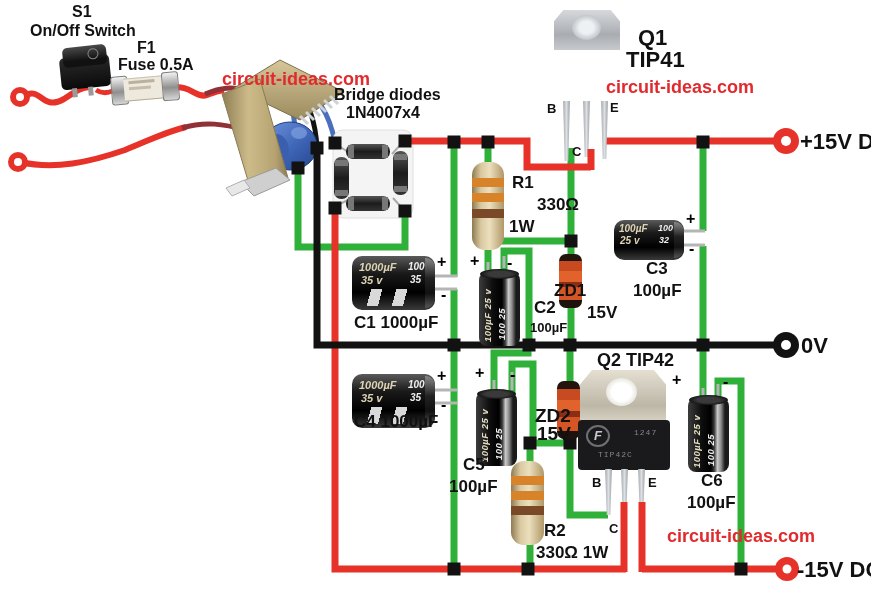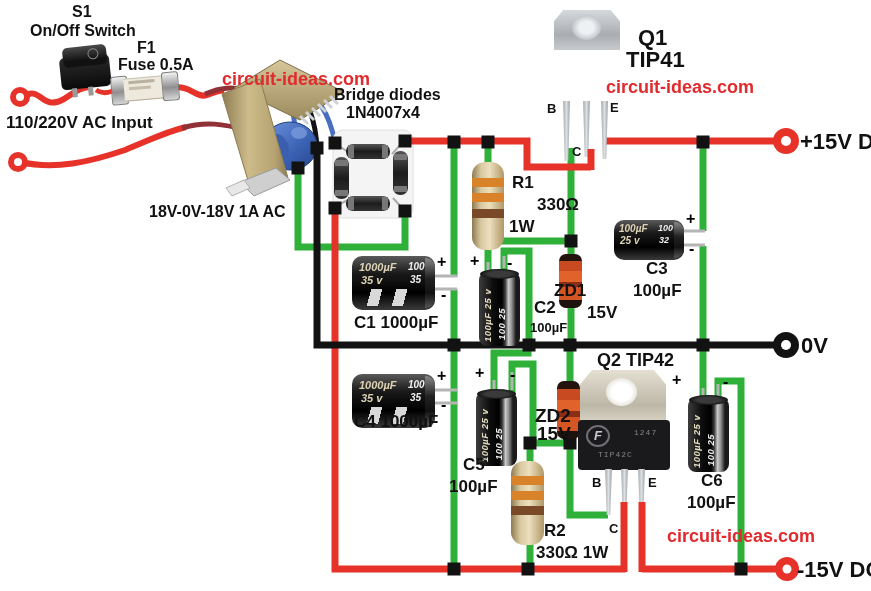--- a/index.html
+++ b/index.html
@@ -327,25 +327,23 @@
       <path d="M591,170 L591,149"></path>
       <path d="M624,572 L624,502"></path>
       <path d="M642,502 L642,572"></path>
     </g>
   </svg>
 
   <div class="lbl" style="left:72px;top:4px">S1</div>
   <div class="lbl" style="left:30px;top:23px">On/Off Switch</div>
   <div class="lbl" style="left:137px;top:40px">F1</div>
   <div class="lbl" style="left:118px;top:57px">Fuse 0.5A</div>
-  <div class="lbl s17" style="left:6px;top:114px">110/220V AC Input</div>
   <div class="lbl wm" style="left:222px;top:70px">circuit-ideas.com</div>
   <div class="lbl" style="left:334px;top:87px">Bridge diodes</div>
   <div class="lbl" style="left:346px;top:105px">1N4007x4</div>
-  <div class="lbl" style="left:149px;top:204px">18V-0V-18V 1A AC</div>
 
   <div class="lbl s19" style="left:638px;top:26px">Q1</div>
   <div class="lbl s19" style="left:626px;top:48px">TIP41</div>
   <div class="lbl wm" style="left:606px;top:78px">circuit-ideas.com</div>
   <div class="lbl s13" style="left:547px;top:102px">B</div>
   <div class="lbl s13" style="left:610px;top:101px">E</div>
   <div class="lbl s13" style="left:572px;top:145px">C</div>
 
   <div class="lbl s19" style="left:800px;top:130px">+15V DC</div>
   <div class="lbl s19" style="left:801px;top:334px">0V</div>

